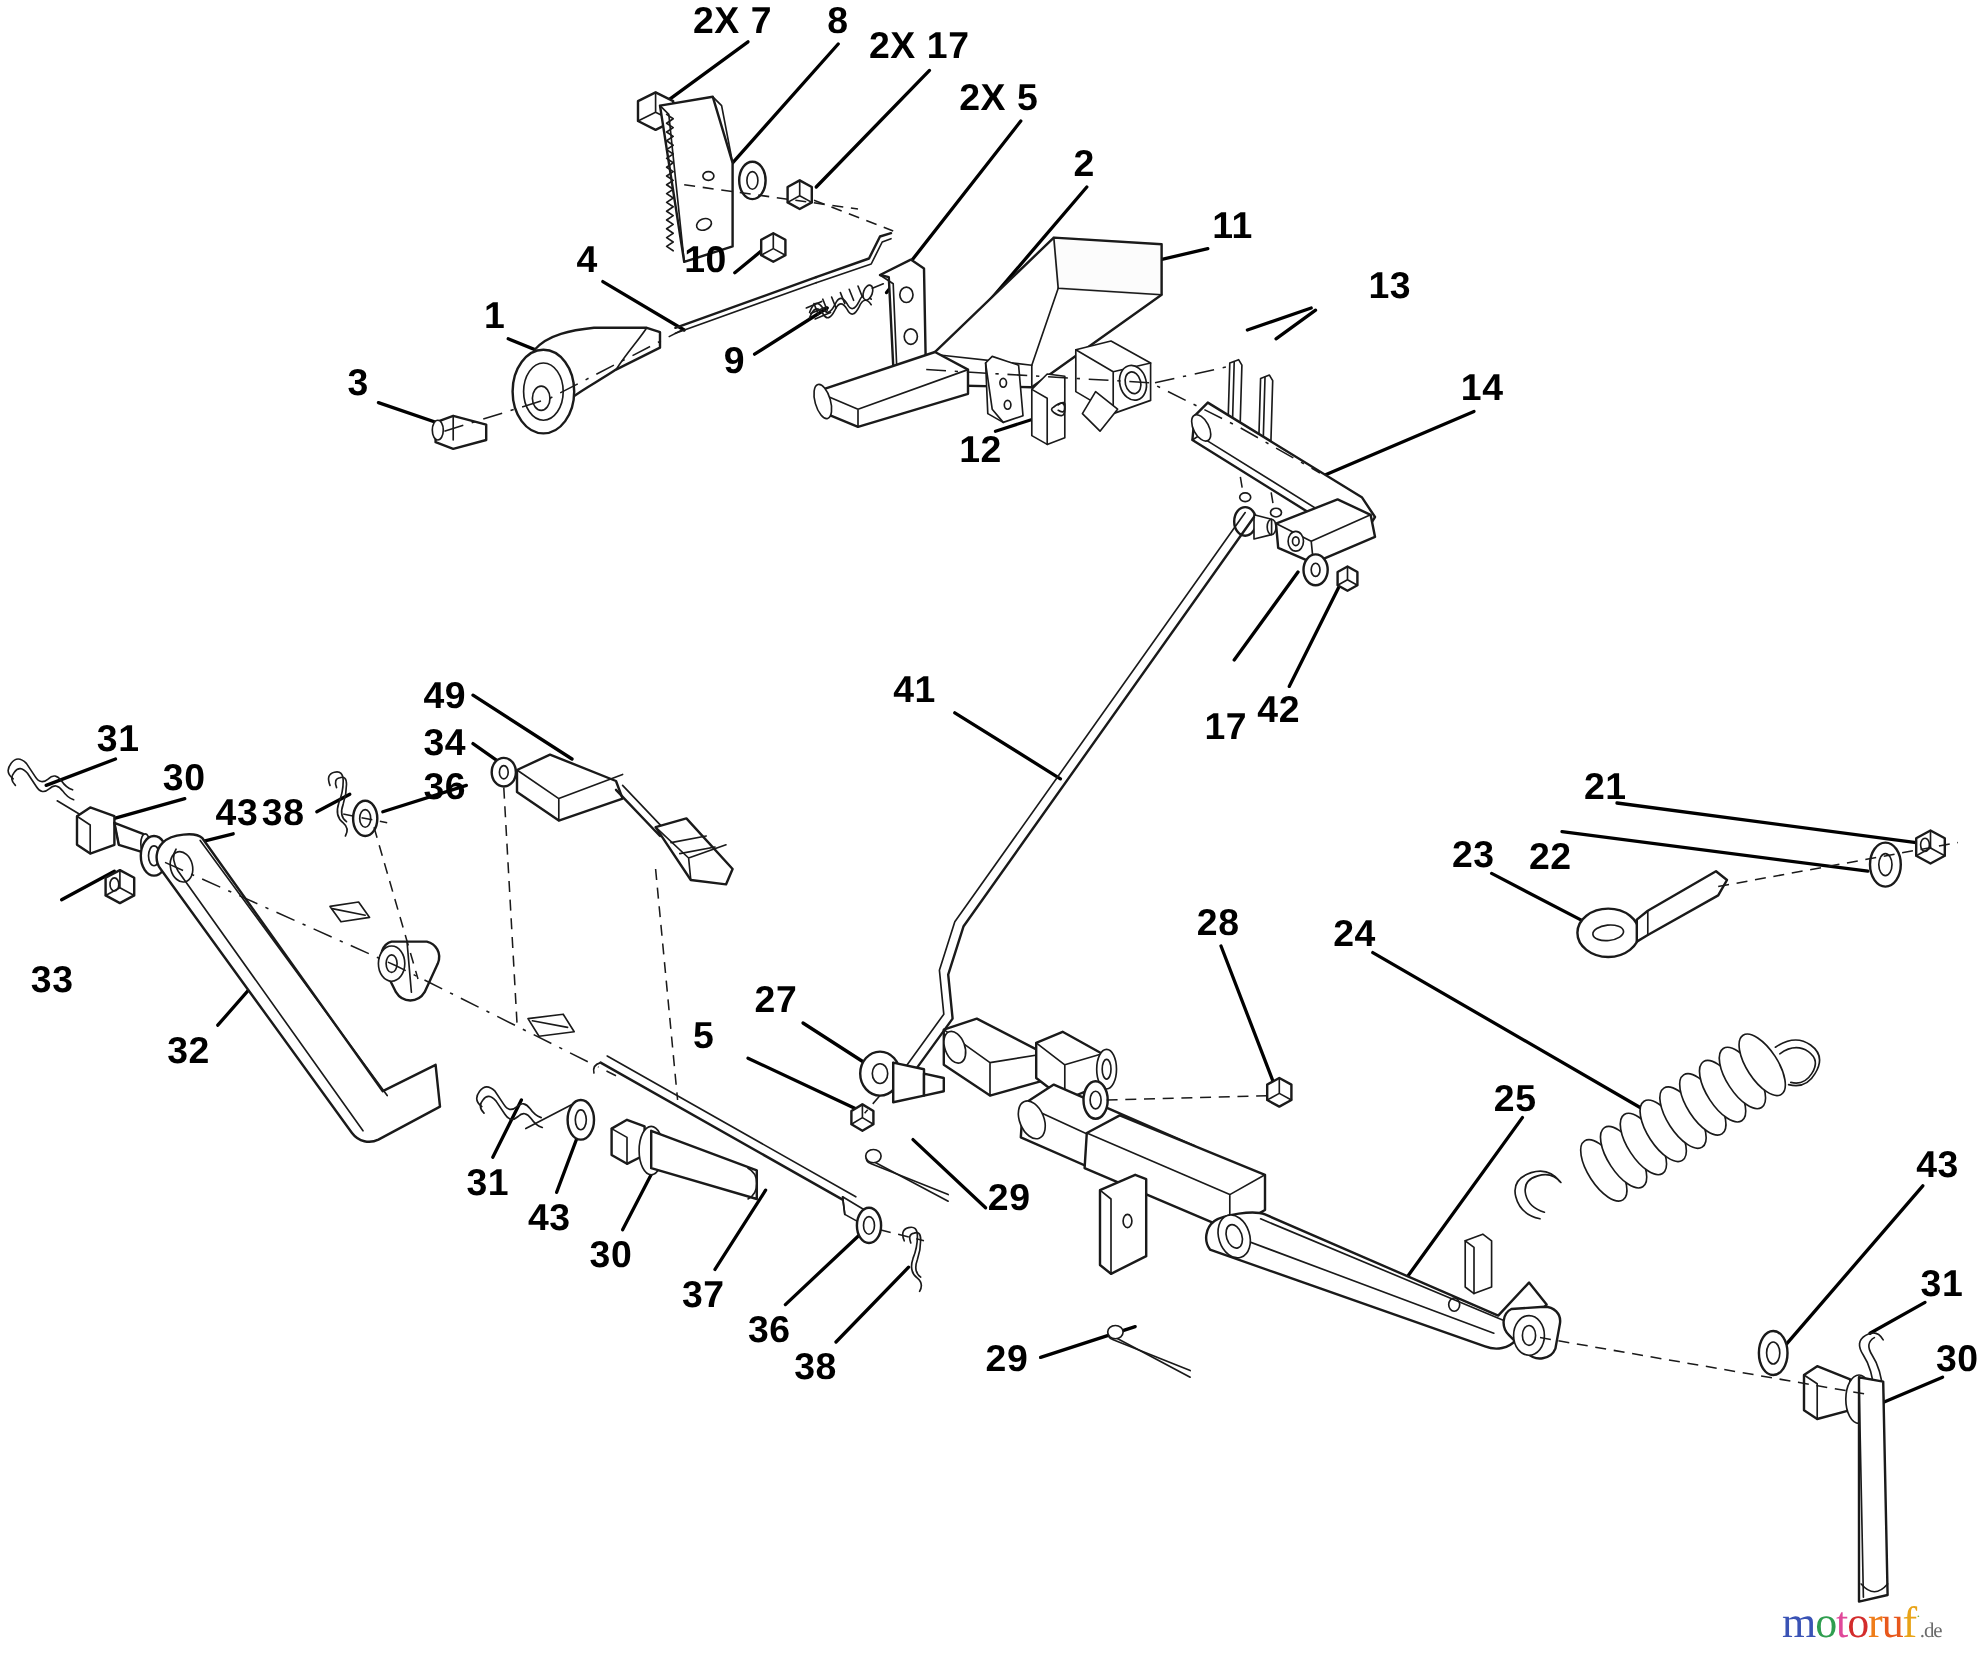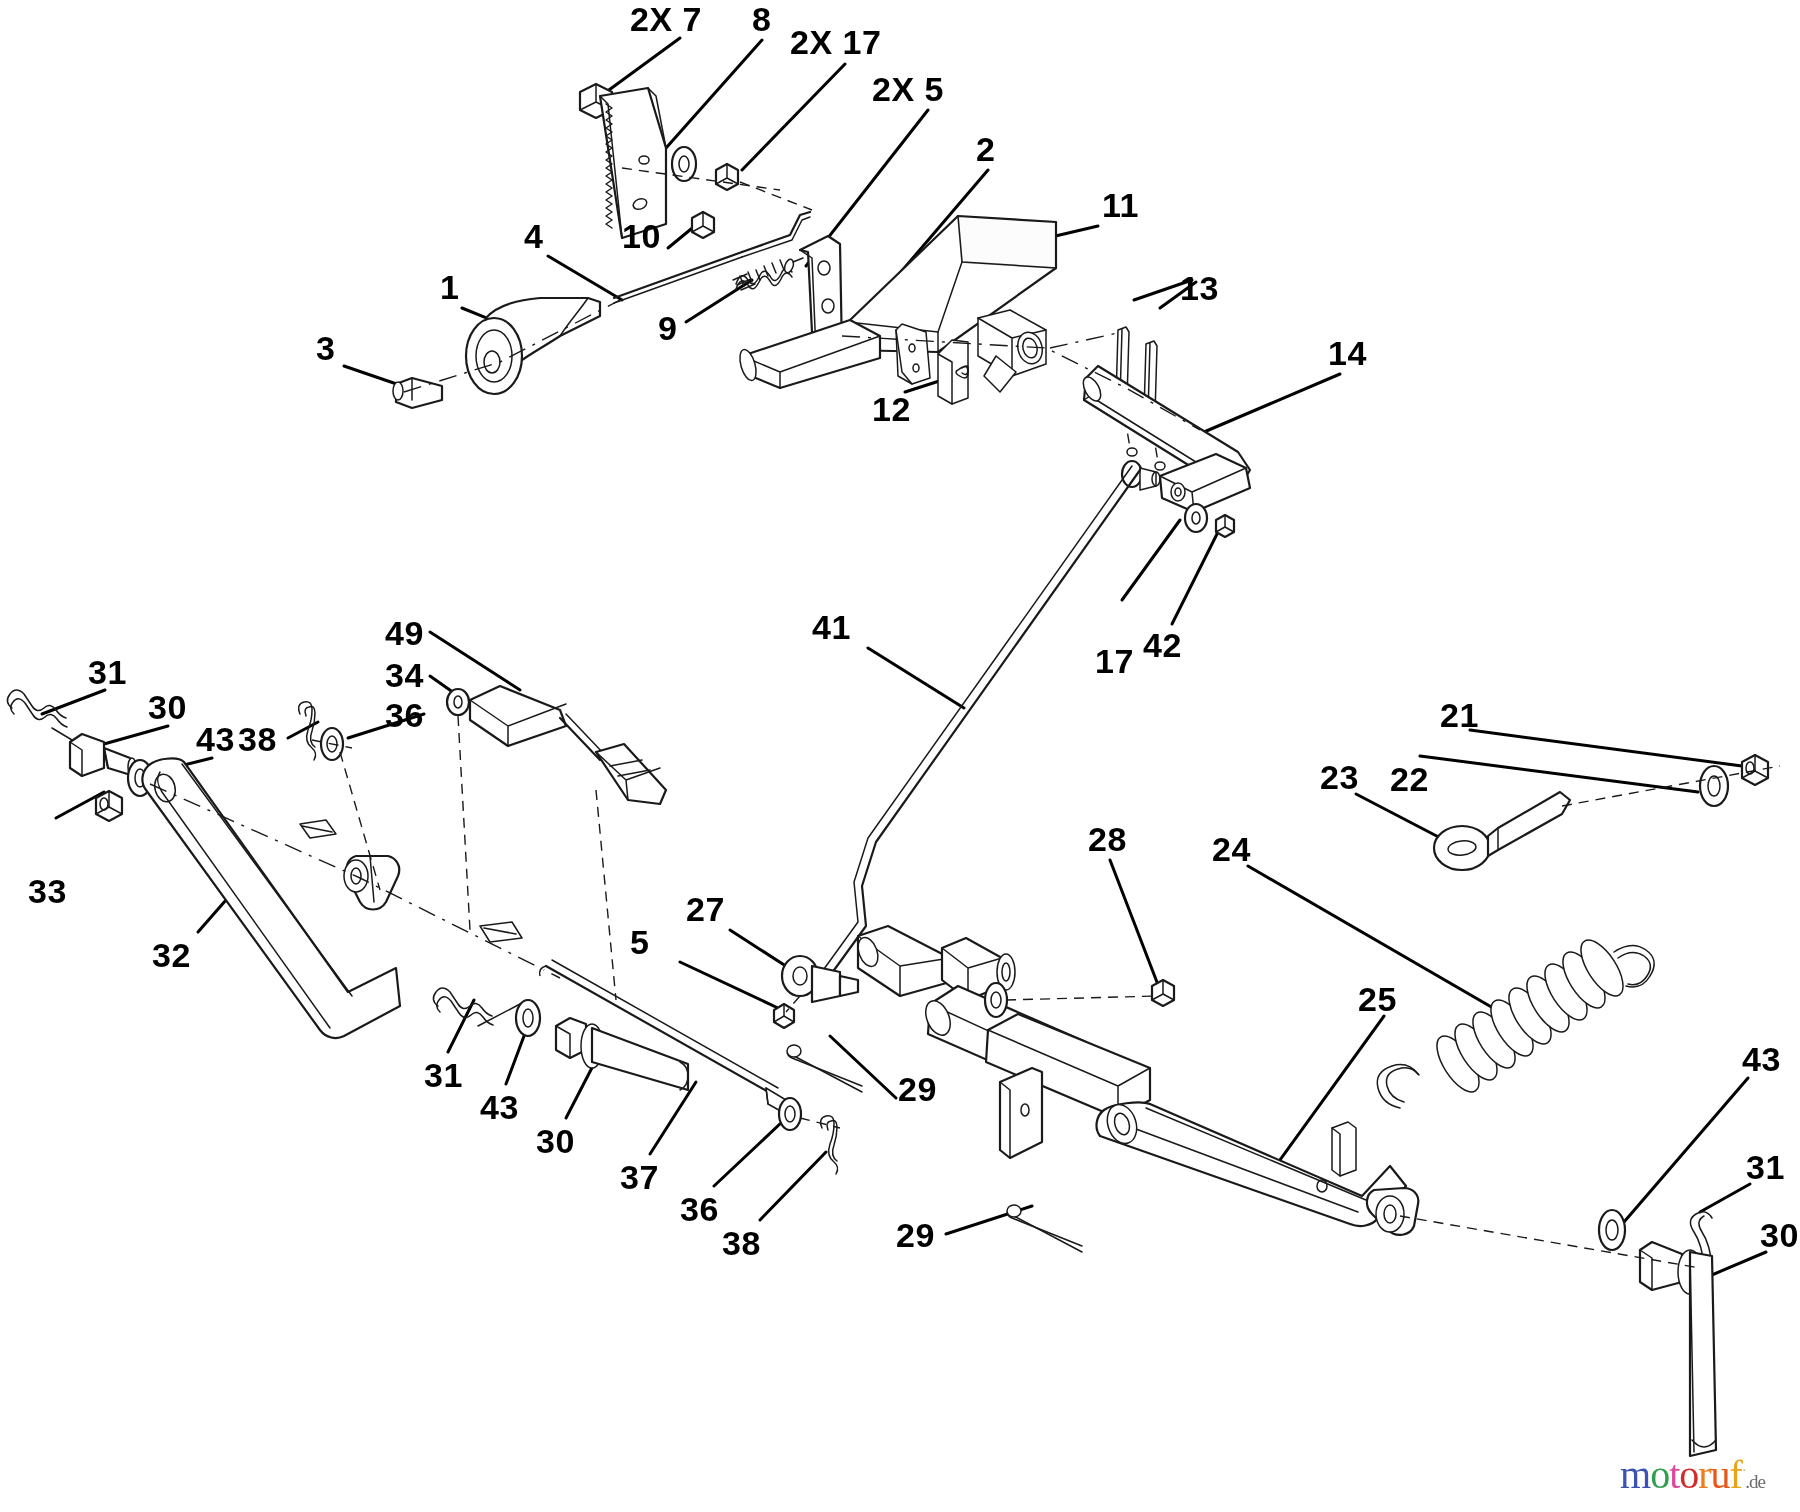--- a/index.html
+++ b/index.html
@@ -520,21 +520,21 @@
       <path class="dash2" d="M1400 1216 L1700 1268"></path>
     </g>
   </svg>
 
   <div class="callout" style="left:630px;  top:2px;">2X 7</div>
   <div class="callout" style="left:752px;  top:2px;">8</div>
   <div class="callout" style="left:790px;  top:25px;">2X 17</div>
   <div class="callout" style="left:872px;  top:72px;">2X  5</div>
   <div class="callout" style="left:976px;  top:132px;">2</div>
   <div class="callout" style="left:1078px; top:188px;margin-left:24px;">11</div>
-  <div class="callout" style="left:1180px; top:243px;margin-top:28px;">13</div>
+  <div class="callout" style="left:1244px; top:243px;">13</div>
   <div class="callout" style="left:1328px; top:336px;">14</div>
   <div class="callout" style="left:524px;  top:219px;">4</div>
   <div class="callout" style="left:622px;  top:219px;">10</div>
   <div class="callout" style="left:440px;  top:270px;">1</div>
   <div class="callout" style="left:658px;  top:311px;">9</div>
   <div class="callout" style="left:316px;  top:331px;">3</div>
   <div class="callout" style="left:872px;  top:392px;">12</div>
   <div class="callout" style="left:812px;  top:610px;">41</div>
   <div class="callout" style="left:1095px; top:602px;margin-top:42px;">17</div>
   <div class="callout" style="left:1143px; top:628px;">42</div>

